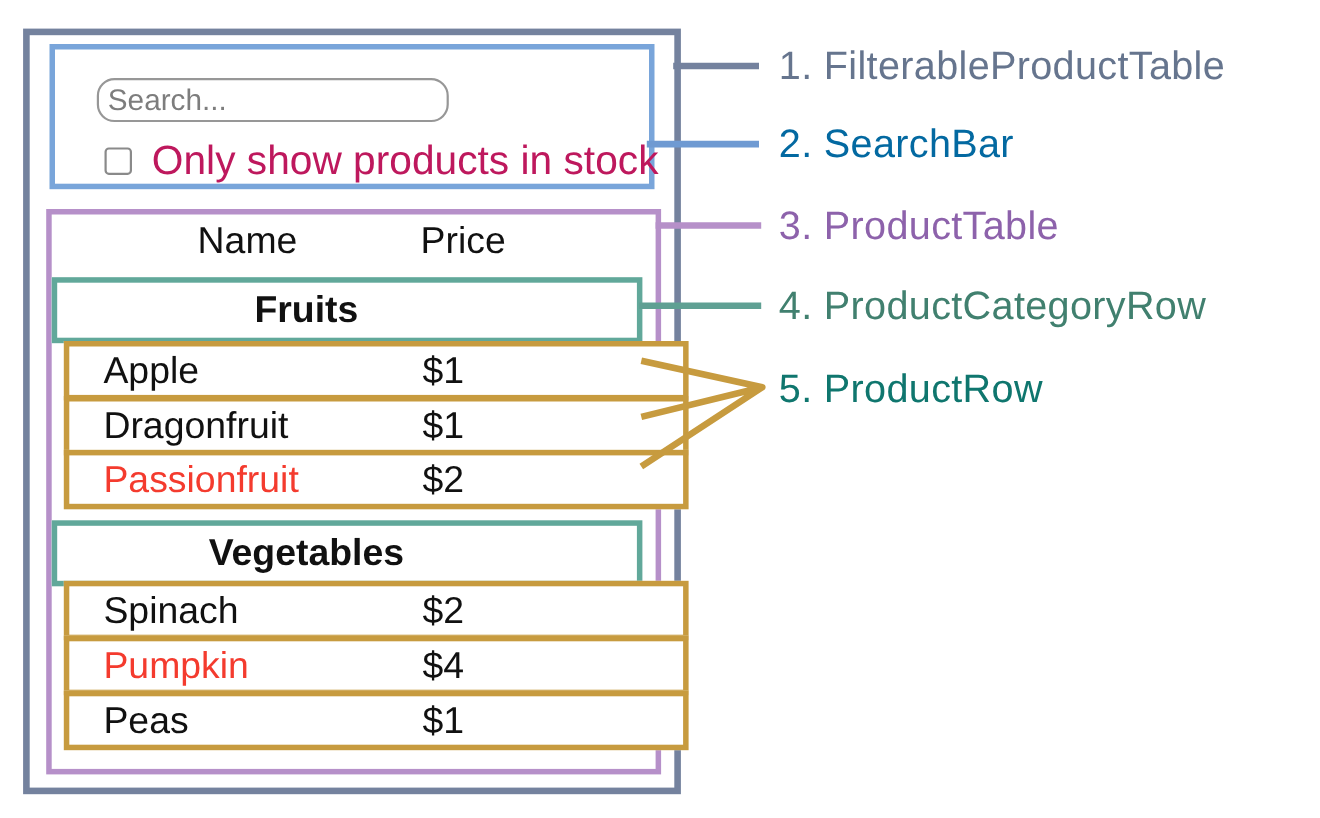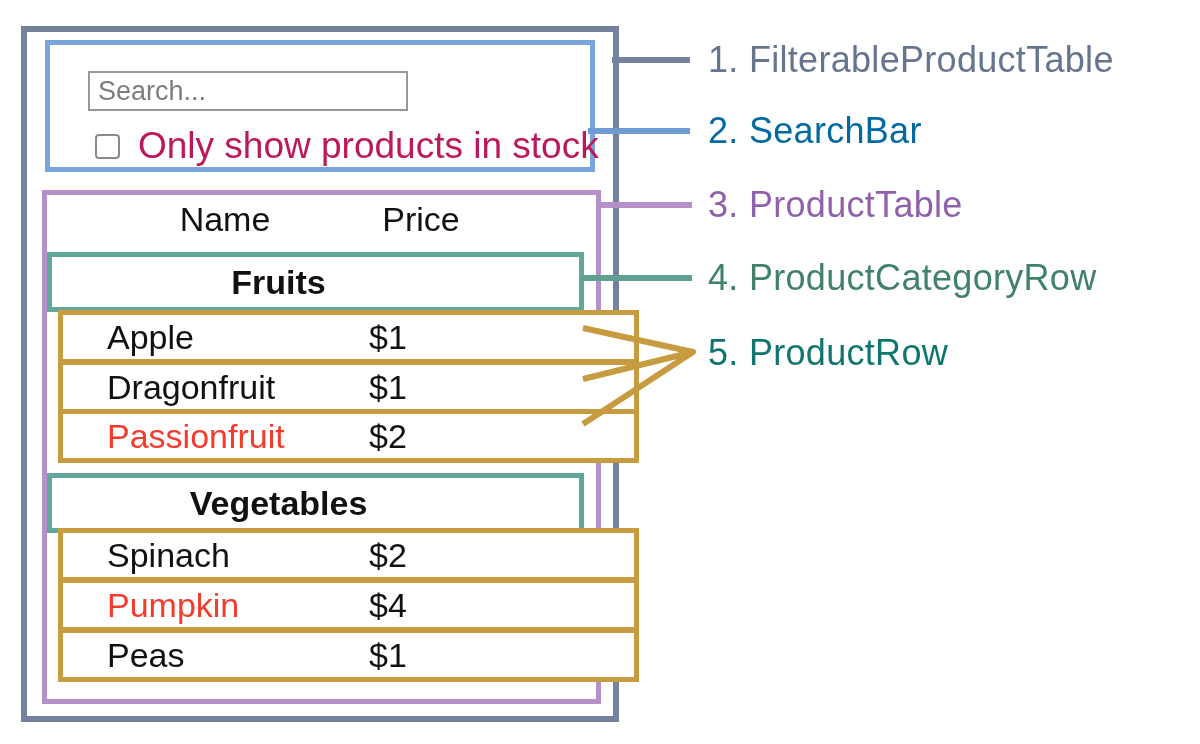--- a/index.html
+++ b/index.html
@@ -7,41 +7,41 @@
   #canvas{position:relative;width:1200px;height:744px;background:#fff;overflow:hidden;}
 
   .abs{position:absolute;box-sizing:border-box;}
 
   
   .outer-box{left:21px;top:26px;width:598px;height:696px;border:6px solid #74829e;background:#fff;z-index:1;}
   .searchbar-box{left:18px;top:8px;width:550px;height:132px;border:5px solid #79a5da;background:#fff;}
   .producttable-box{left:15px;top:158px;width:559px;height:514px;border:5px solid #b690c9;background:#fff;}
 
   .search-input{position:absolute;left:38px;top:26px;width:320px;height:40px;box-sizing:border-box;
-    border:2px solid #979797;border-radius:0;padding:0 0 0 8px;font-family:"Liberation Sans",sans-serif;
+    border:2px solid #979797;border-radius:16px;padding:0 0 0 8px;font-family:"Liberation Sans",sans-serif;
     font-size:27px;color:#555;background:#fff;outline:none;}
   .search-input::placeholder{color:#7d7d7d;opacity:1;}
 
   .check-row{position:absolute;left:45px;top:88px;height:26px;display:flex;align-items:center;}
   .checkbox{display:inline-block;width:25px;height:25px;box-sizing:border-box;border:2px solid #8a8a8a;
     border-radius:4px;background:#fff;margin-right:18px;}
   .check-label{font-size:37px;color:#be185d;line-height:26px;white-space:nowrap;}
 
   
   .th{position:absolute;top:5px;width:140px;height:38px;display:flex;align-items:center;justify-content:center;
     font-size:34px;font-weight:normal;color:#111;}
   .th-name{left:108px;}
   .th-price{left:304px;}
 
   .cat-row{position:absolute;left:0;width:527px;height:50px;border:5px solid #61a89a;background:#fff;
     display:flex;align-items:center;}
   .cat-row .cat-text{display:block;width:453px;text-align:center;font-size:34px;font-weight:bold;color:#111;}
 
   .p-row{position:absolute;left:11px;width:527px;height:44px;border:5px solid #c79b3f;background:#fff;
-    display:grid;grid-template-columns:262px auto;align-items:center;padding-left:44px;}
+    display:grid;grid-template-columns:262px auto;align-items:center;padding-left:31px;gap:28px;}
   .p-name{font-size:34px;color:#111;white-space:nowrap;}
   .p-price{font-size:34px;color:#111;white-space:nowrap;}
   .p-name.out{color:#f43b2e;}
 
   
   .annotation{position:absolute;left:708px;height:44px;display:flex;align-items:center;font-size:36px;
     letter-spacing:0.3px;white-space:nowrap;z-index:2;}
   .lab1{top:38px;color:#66758e;}
   .lab2{top:109px;color:#0369a1;}
   .lab3{top:183px;color:#8d62ab;}

